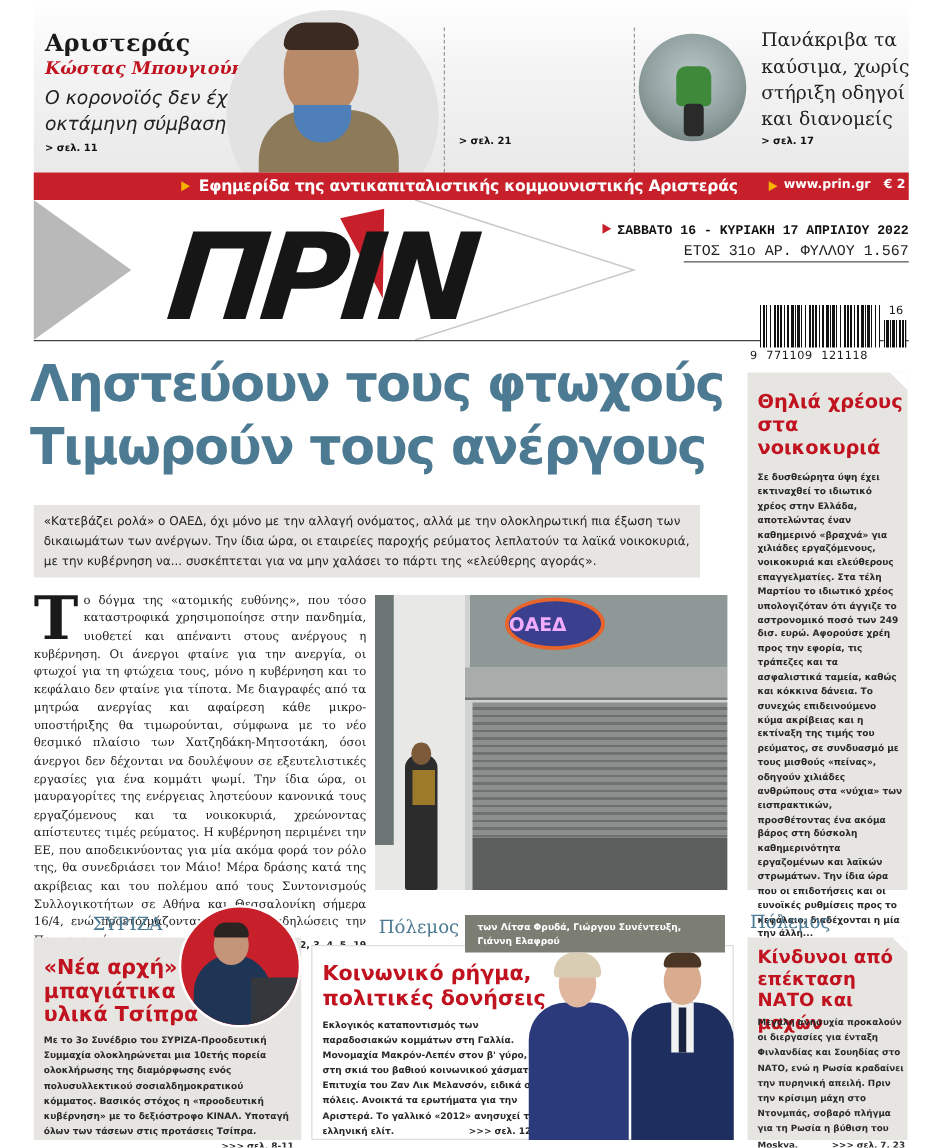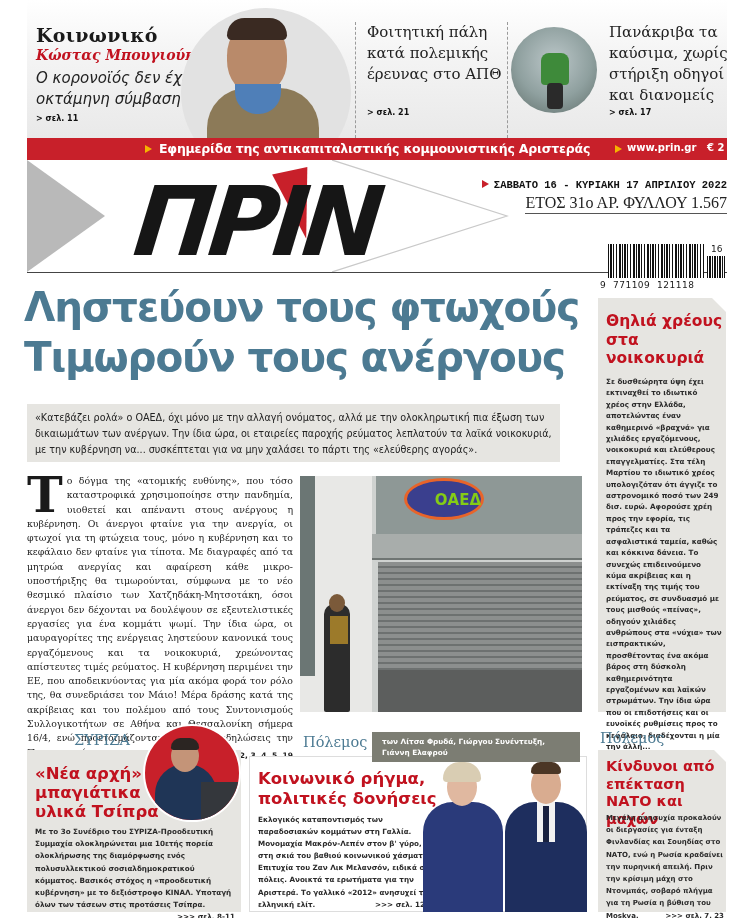--- a/index.html
+++ b/index.html
@@ -42,21 +42,21 @@
   .strap .price { position: absolute; left: 680px; top: 4px; font-size: 10px; font-weight: bold; }
 
   
   .masthead { position: absolute; left: 27px; top: 160px; width: 700px; height: 113px; background: #fff; border-bottom: 1.5px solid #444; }
   .masthead .grey-arrow { position: absolute; left: 0; top: 0; width: 0; height: 0; border-top: 56px solid transparent; border-bottom: 56px solid transparent; border-left: 78px solid #b9b9b9; }
   .masthead .white-chevron { position: absolute; left: 305px; top: 0; width: 180px; height: 112px; }
   .logo { position: absolute; left: 108px; top: 18px; font-family: "DejaVu Sans", sans-serif; font-weight: bold; font-style: italic; font-size: 96px; letter-spacing: -6px; line-height: 88px; color: #161616; transform: skewX(-6deg); }
   .logo-accent { position: absolute; left: 252px; top: 10px; width: 0; height: 0; border-left: 20px solid transparent; border-right: 16px solid transparent; border-top: 70px solid #c8202a; transform: rotate(-12deg); }
   .date { position: absolute; right: 0; top: 19px; font-family: Liberation Mono, monospace; font-size: 10.5px; font-weight: bold; color: #111; }
   .date .tri { display: inline-block; width: 0; height: 0; border-top: 4px solid transparent; border-bottom: 4px solid transparent; border-left: 7px solid #c8202a; margin-right: 5px; vertical-align: 0; }
-  .issue { position: absolute; right: 0; top: 34px; font-family: Liberation Serif, serif; font-size: 16px; color: #222; border-bottom: 1px solid #555; padding-bottom: 1px; }
+  .issue { position: absolute; right: 0; top: 34px; font-family: Liberation Mono, monospace; font-size: 12px; color: #222; border-bottom: 1px solid #555; padding-bottom: 1px; }
   .barcode { position: absolute; left: 573px; top: 62px; width: 127px; height: 48px; margin-top: 22px; }
   .barcode .bars { position: absolute; left: 8px; top: 0; width: 96px; height: 34px;
      background: repeating-linear-gradient(90deg, #111 0 1px, #fff 1px 2px, #111 2px 4px, #fff 4px 5px, #111 5px 6px, #fff 6px 8px, #111 8px 9px, #fff 9px 11px, #111 11px 13px, #fff 13px 14px); }
   .barcode .addon { position: absolute; left: 107px; top: 12px; width: 18px; height: 22px;
      background: repeating-linear-gradient(90deg, #111 0 1px, #fff 1px 2px, #111 2px 4px, #fff 4px 5px); }
   .barcode .addon-num { position: absolute; left: 111px; top: 0; font-family: "DejaVu Sans", sans-serif; font-size: 9px; }
   .barcode .digits { position: absolute; left: 0; top: 36px; font-family: "DejaVu Sans", sans-serif; font-size: 9px; letter-spacing: .5px; white-space: pre; }
 
   
   .headline { position: absolute; left: 24px; top: 282px; width: 560px; font-family: "DejaVu Sans", sans-serif; font-weight: bold; font-size: 40.5px; line-height: 50px; color: #4c7a92; letter-spacing: -1.2px; }
@@ -70,21 +70,21 @@
   
   .oaed-photo { position: absolute; left: 300px; top: 476px; width: 282px; height: 236px; background: #cfd2d0; overflow: hidden; }
   .oaed-photo .wall { position: absolute; left: 0; top: 0; width: 72px; height: 236px; background: #e8e8e6; }
   .oaed-photo .window { position: absolute; left: 0; top: 0; width: 15px; height: 200px; background: #6b7674; }
   .oaed-photo .upper { position: absolute; left: 76px; top: 0; width: 206px; height: 58px; background: #8e9896; }
   .oaed-photo .canopy { position: absolute; left: 72px; top: 58px; width: 210px; height: 26px; background: #a8adab; border-bottom: 2px solid #6f7573; }
   .oaed-photo .shutter { position: absolute; left: 78px; top: 86px; width: 204px; height: 108px;
      background: repeating-linear-gradient(180deg, #8c8f8e 0 4px, #6d7170 4px 6px); }
   .oaed-photo .floor { position: absolute; left: 78px; top: 194px; width: 204px; height: 42px; background: #5c5e5d; }
   .oaed-photo .sign { position: absolute; left: 104px; top: 2px; width: 80px; height: 42px; border-radius: 50%; background: #3a3f8e; border: 3px solid #e8642a; }
-  .oaed-photo .sign span { position: absolute; left: 0; top: 10px; width: 74px; text-align: right; font-family: "DejaVu Sans", sans-serif; font-weight: bold; font-size: 15px; color: #84cc16; }
+  .oaed-photo .sign span { position: absolute; left: 0; top: 10px; width: 74px; text-align: left; font-family: "DejaVu Sans", sans-serif; font-weight: bold; font-size: 15px; color: #f0abfc; }
   .oaed-photo .walker { position: absolute; left: 24px; top: 128px; width: 26px; height: 108px; border-radius: 10px 10px 2px 2px; background: #2c2c2c; }
   .oaed-photo .walker-top { position: absolute; left: 30px; top: 140px; width: 18px; height: 28px; background: #9c7a2a; }
   .oaed-photo .walker-head { position: absolute; left: 29px; top: 118px; width: 16px; height: 18px; border-radius: 50%; background: #7b5a3a; }
 
   
   .sidebar { position: absolute; left: 598px; top: 298px; width: 128px; height: 414px; background: #e6e5e1; }
   .sidebar .notch { position: absolute; right: 0; top: 0; width: 0; height: 0; border-top: 14px solid #fff; border-left: 14px solid transparent; }
   .sidebar h3 { position: absolute; left: 8px; top: 14px; width: 118px; font-family: "DejaVu Sans", sans-serif; font-weight: bold; font-size: 15.5px; line-height: 18.5px; color: #c1121f; }
   .sidebar .text { position: absolute; left: 8px; top: 78px; width: 116px; font-family: "DejaVu Sans", sans-serif; font-weight: bold; font-size: 7.2px; line-height: 11.4px; color: #2a2a2a; }
 
@@ -123,35 +123,34 @@
   .box-pol h3 { position: absolute; left: 8px; top: 8px; width: 118px; font-family: "DejaVu Sans", sans-serif; font-weight: bold; font-size: 14.5px; line-height: 17.5px; color: #c1121f; }
   .box-pol .text { position: absolute; left: 8px; top: 62px; width: 118px; font-family: "DejaVu Sans", sans-serif; font-weight: bold; font-size: 7px; line-height: 12.2px; color: #2a2a2a; }
 
   .rref { font-weight: bold; float: right; }
 </style>
 </head>
 <body>
 
 <div class="teasers">
   <div class="teaser t1">
-    <div class="kicker">Κοινωνικό</div>
+    <div class="kicker">Αριστεράς</div>
     <div class="author">Κώστας Μπουγιούκος</div>
     <div class="title">Ο κορονοϊός δεν έχει οκτάμηνη σύμβαση</div>
     <div class="page pageref">&gt; σελ. 11</div>
     <div class="portrait">
       <div class="bgcircle"></div>
       <div class="coat"></div>
       <div class="head"></div>
       <div class="hair"></div>
       <div class="scarf"></div>
     </div>
   </div>
   <div class="divider-dash" style="left:328px"></div>
   <div class="teaser t2">
-    <div class="title">Φοιτητική πάλη κατά πολεμικής έρευνας στο ΑΠΘ</div>
     <div class="page pageref">&gt; σελ. 21</div>
   </div>
   <div class="divider-dash" style="left:480px"></div>
   <div class="teaser t3">
     <div class="photo">
       <div class="rider"></div>
       <div class="bike"></div>
     </div>
     <div class="title">Πανάκριβα τα καύσιμα, χωρίς στήριξη οδηγοί και διανομείς</div>
     <div class="page pageref">&gt; σελ. 17</div>

